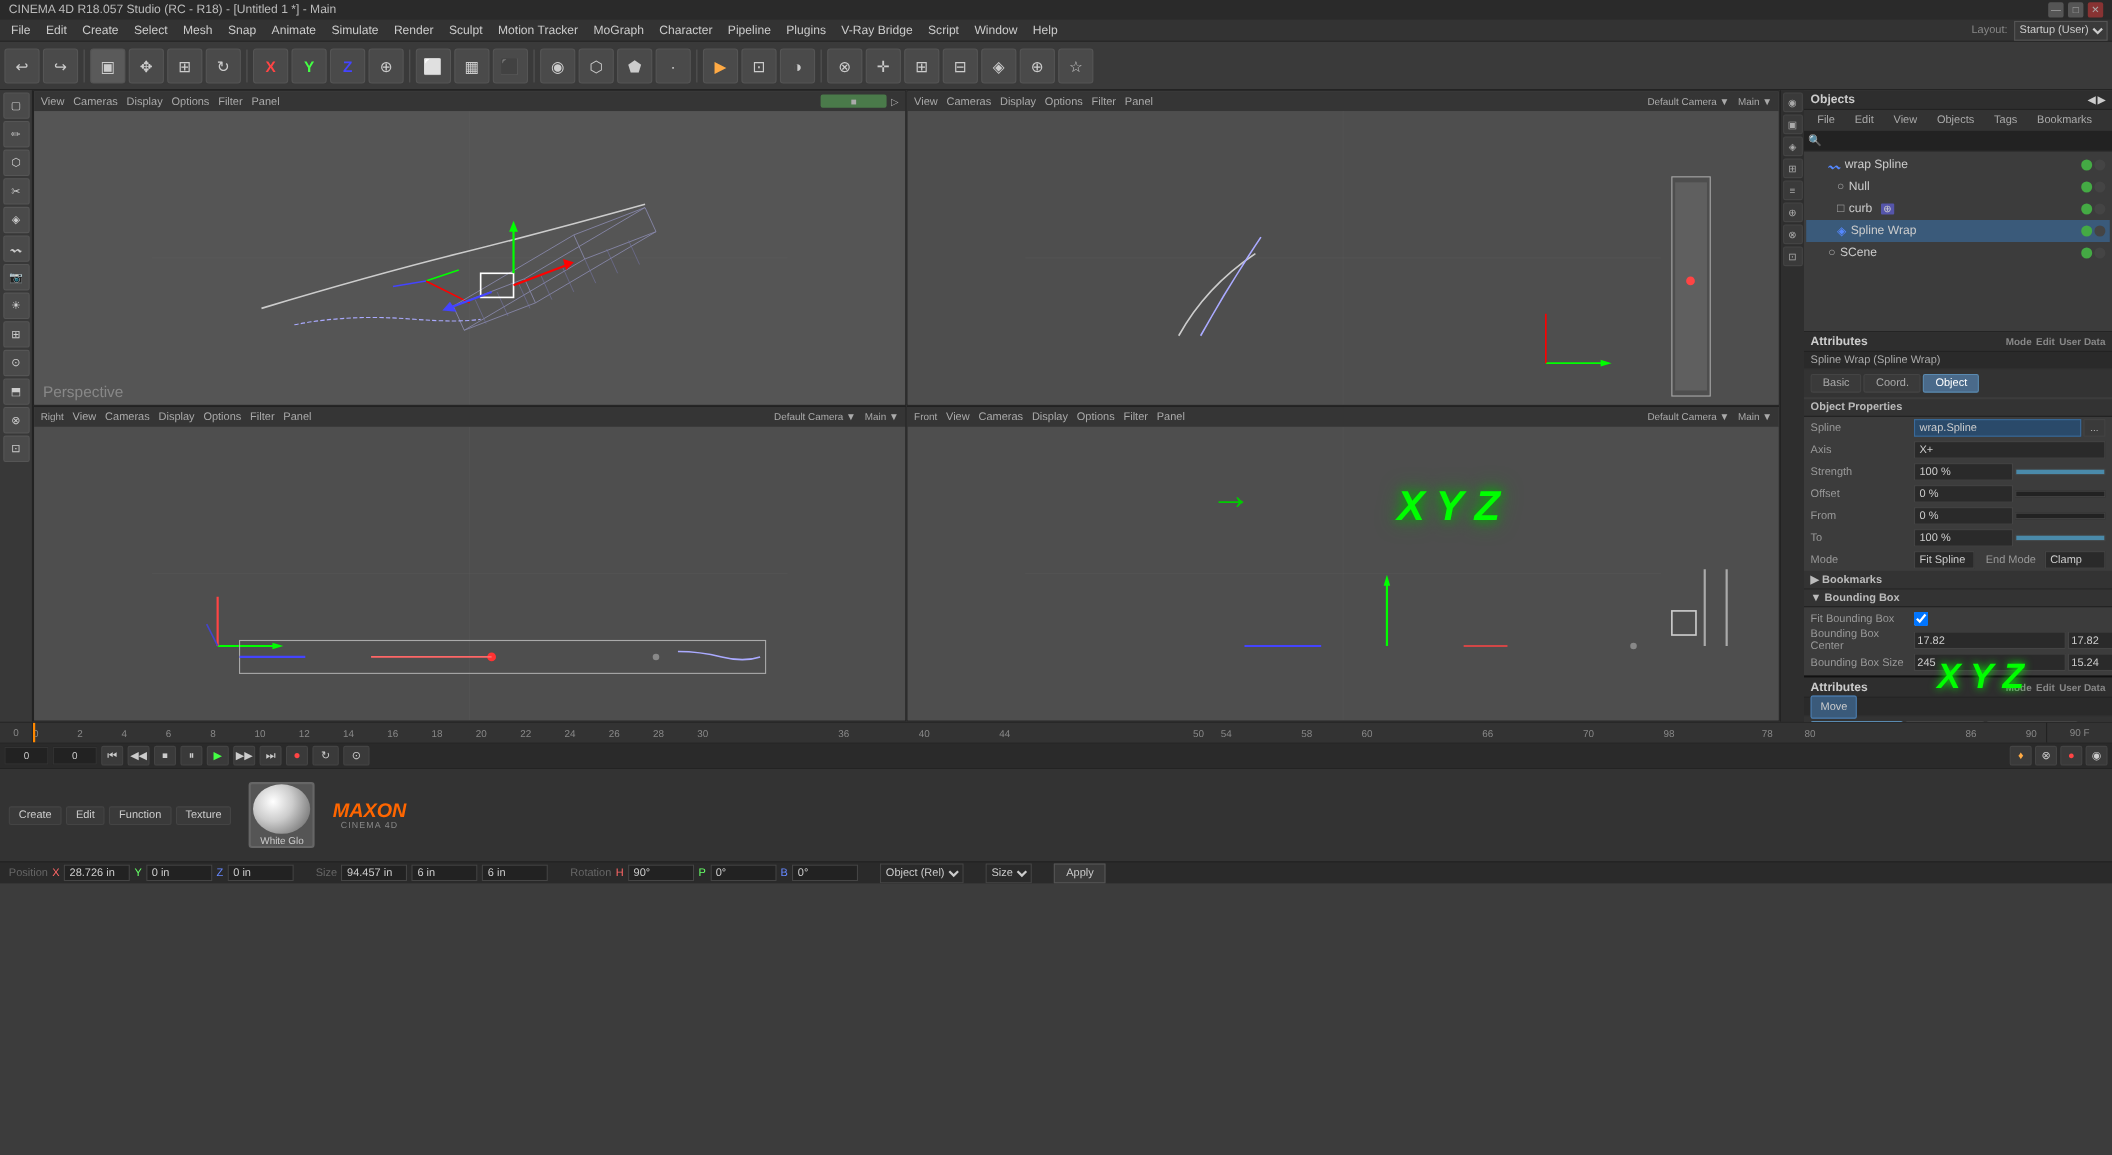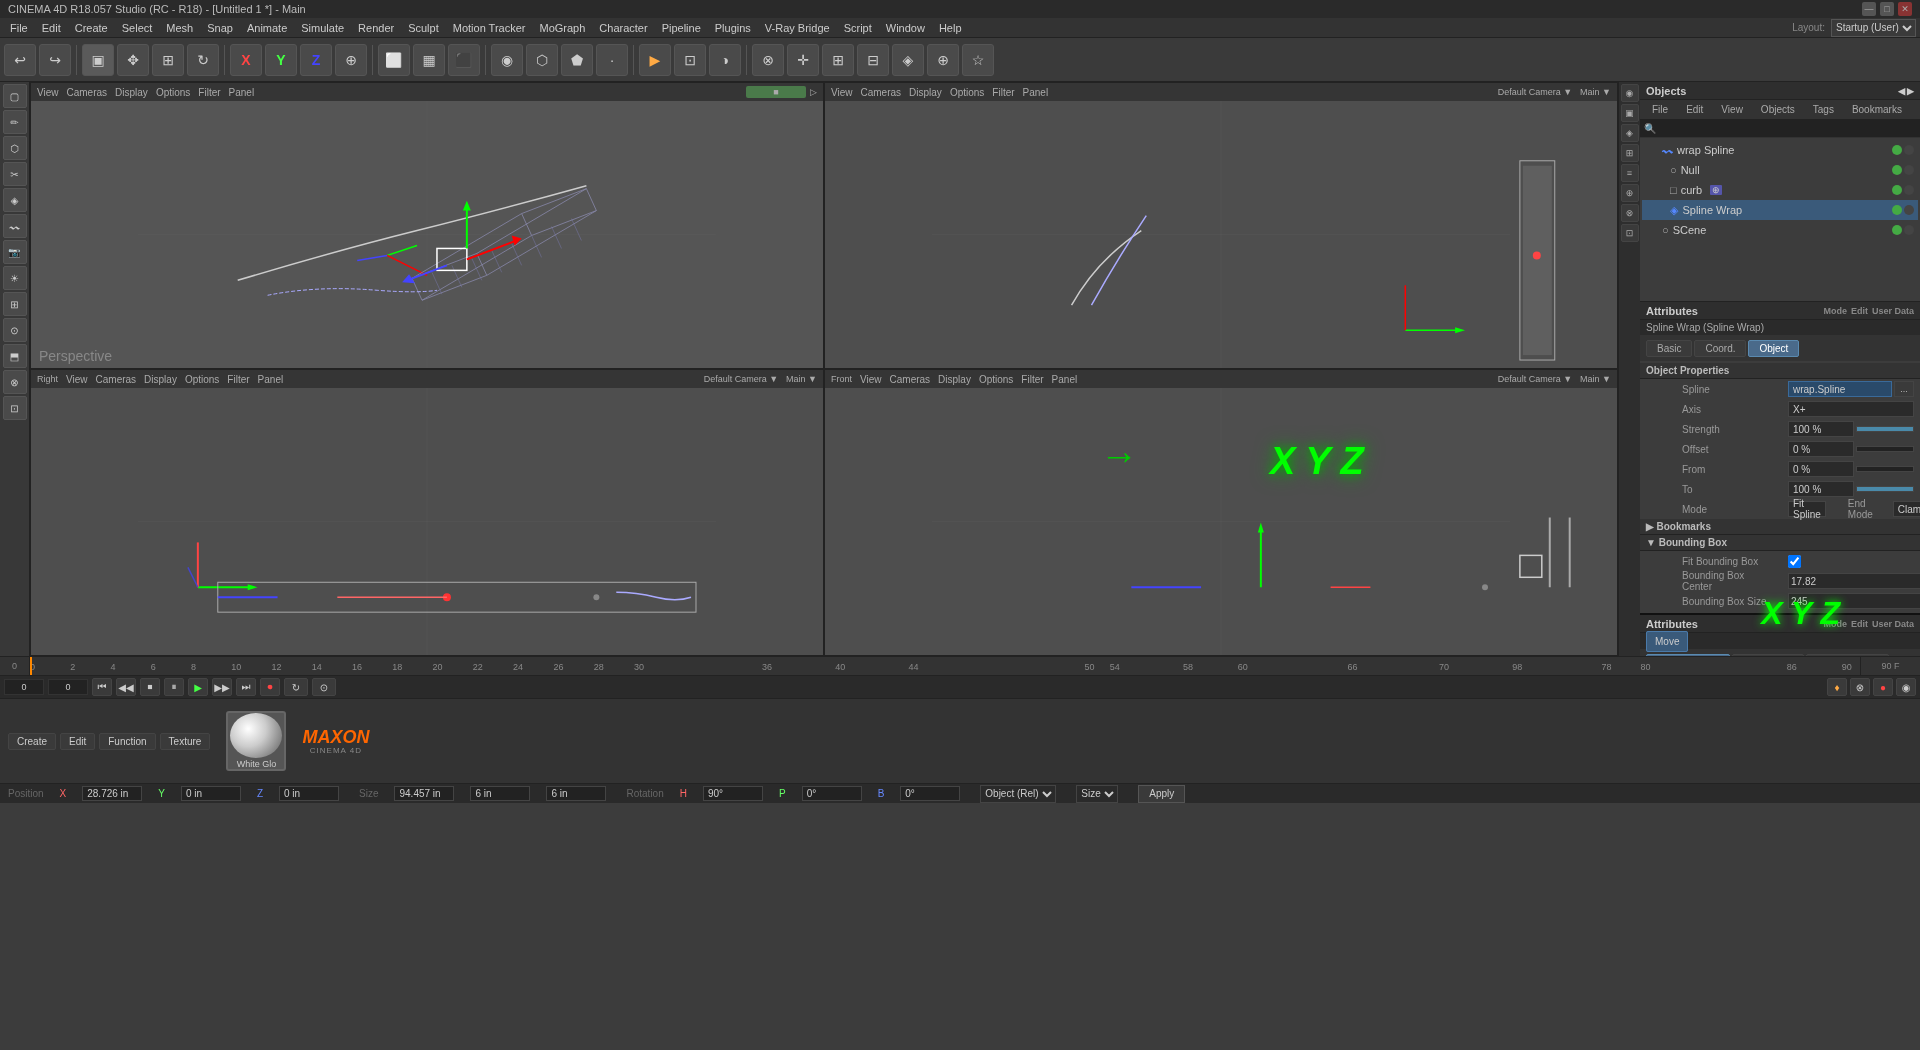--- a/index.html
+++ b/index.html
@@ -82,21 +82,21 @@
     .objects-list { padding: 2px; }
     .obj-item {
       height: 20px; display: flex; align-items: center; padding: 0 4px;
       font-size: 11px; color: #ccc; cursor: pointer; gap: 4px;
     }
     .obj-item.selected { background: #3a5a7a; }
     .obj-visibility { margin-left: auto; display: flex; gap: 2px; }
     .vis-dot { width: 10px; height: 10px; border-radius: 50%; }
     .attr-row {
       height: 20px; display: flex; align-items: center; padding: 0 6px;
-      font-size: 10px; color: #bbb; gap: 16px; margin-left: 36px;
+      font-size: 10px; color: #bbb; gap: 4px;
     }
     .attr-label { width: 90px; color: #999; flex-shrink: 0; }
     .attr-value {
       flex: 1; background: #2a2a2a; border: 1px solid #444; height: 16px;
       padding: 0 4px; font-size: 10px; color: #ccc; display: flex; align-items: center;
     }
     .attr-value-blue {
       background: #2a4a6a; border: 1px solid #3a6a9a;
     }
     .attr-tabs {
@@ -144,21 +144,21 @@
       display: flex; flex-direction: column; align-items: center; padding: 2px 0; gap: 2px;
     }
     .right-icon { width: 18px; height: 18px; background: #3a3a3a; border: 1px solid #444; display: flex; align-items: center; justify-content: center; font-size: 9px; color: #aaa; cursor: pointer; border-radius: 2px; }
 
     
     #statusbar {
       height: 20px; background: #2a2a2a; display: flex; align-items: center;
       padding: 0 8px; font-size: 10px; color: #888; border-top: 1px solid #222;
       gap: 20px;
     }
-    .status-item { display: flex; gap: 16px; align-items: center; }
+    .status-item { display: flex; gap: 4px; align-items: center; }
     .status-label { color: #666; }
     .status-value-box {
       background: #222; border: 1px solid #444; padding: 1px 4px;
       font-size: 10px; color: #ccc; min-width: 60px;
     }
   </style>
 </head>
 <body>
 
 <div id="titlebar">

